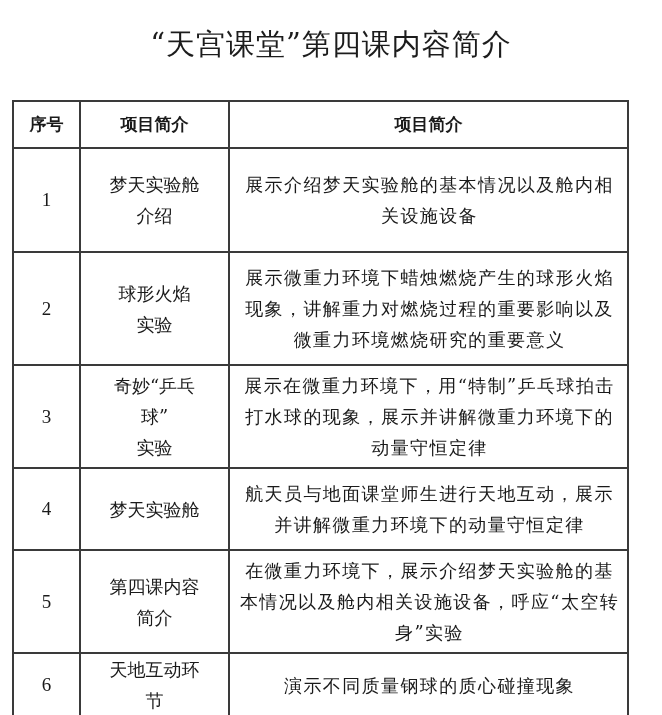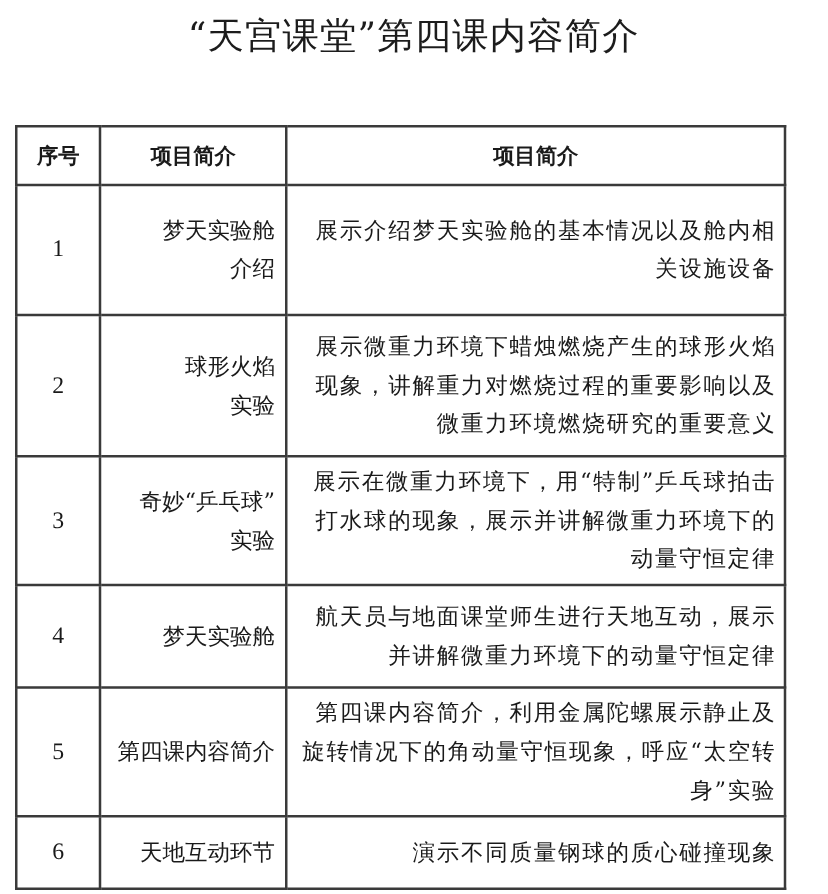--- a/index.html
+++ b/index.html
@@ -11,21 +11,21 @@
       width: 662px;
       height: 715px;
       position: relative;
       overflow: hidden;
       font-family: "DejaVu Serif", "Liberation Serif", serif;
       color: #1a1a1a;
     }
     .title {
       position: absolute;
       left: 0;
-      top: 6px;
+      top: 22px;
       width: 662px;
       text-align: center;
       font-size: 29px;
       line-height: 44px;
       letter-spacing: 1px;
       color: #1c1c1c;
     }
     .table {
       position: absolute;
       left: 12px;
@@ -49,27 +49,27 @@
     }
     .col-no { width: 67px; }
     .col-name { width: 149px; }
     .col-desc { width: auto; }
     .cell-no {
       text-align: center;
       font-size: 19px;
       font-family: "Liberation Serif", "DejaVu Serif", serif;
     }
     .cell-name {
-      text-align: right;
+      text-align: center;
       font-size: 18px;
       line-height: 31px;
-      padding: 0 8px !important;
+      padding: 0 20px !important;
     }
     .cell-desc {
-      text-align: right;
+      text-align: center;
       font-size: 18px;
       line-height: 31px;
       padding: 4px 6px 4px 8px !important;
       letter-spacing: 1.4px;
     }
     .name-line { display: block; }
   </style>
 </head>
 <body>
 
@@ -118,21 +118,21 @@
       <td class="cell-name">
         <span class="name-line">梦天实验舱</span>
       </td>
       <td class="cell-desc">航天员与地面课堂师生进行天地互动，展示并讲解微重力环境下的动量守恒定律</td>
     </tr>
     <tr style="height:97px">
       <td class="cell-no">5</td>
       <td class="cell-name">
         <span class="name-line">第四课内容简介</span>
       </td>
-      <td class="cell-desc">第四课内容简介，利用金属陀螺展示静止及旋转情况下的角动量守恒现象，呼应“太空转身”实验</td>
+      <td class="cell-desc">在微重力环境下，展示介绍梦天实验舱的基本情况以及舱内相关设施设备，呼应“太空转身”实验</td>
     </tr>
     <tr style="height:58px">
       <td class="cell-no">6</td>
       <td class="cell-name">
         <span class="name-line">天地互动环节</span>
       </td>
       <td class="cell-desc">演示不同质量钢球的质心碰撞现象</td>
     </tr>
   </tbody>
 </table>

